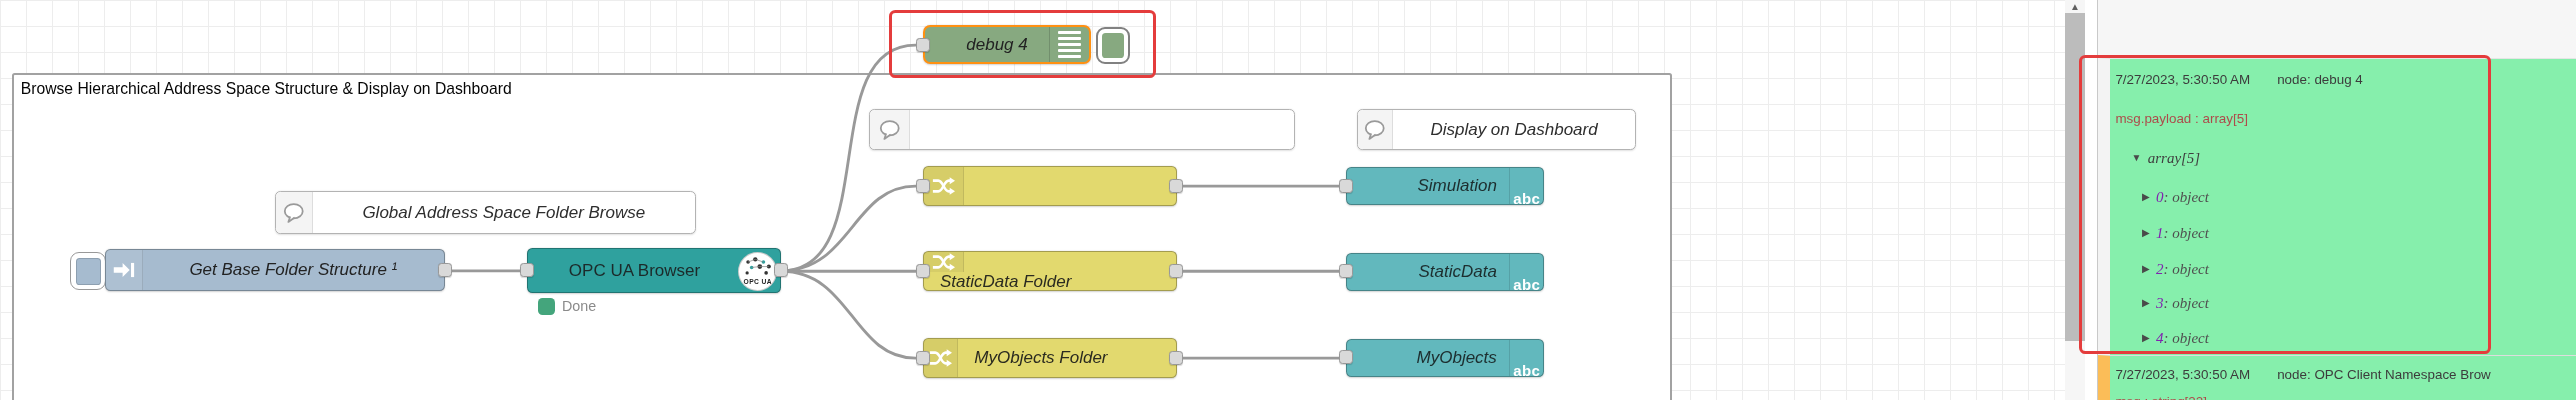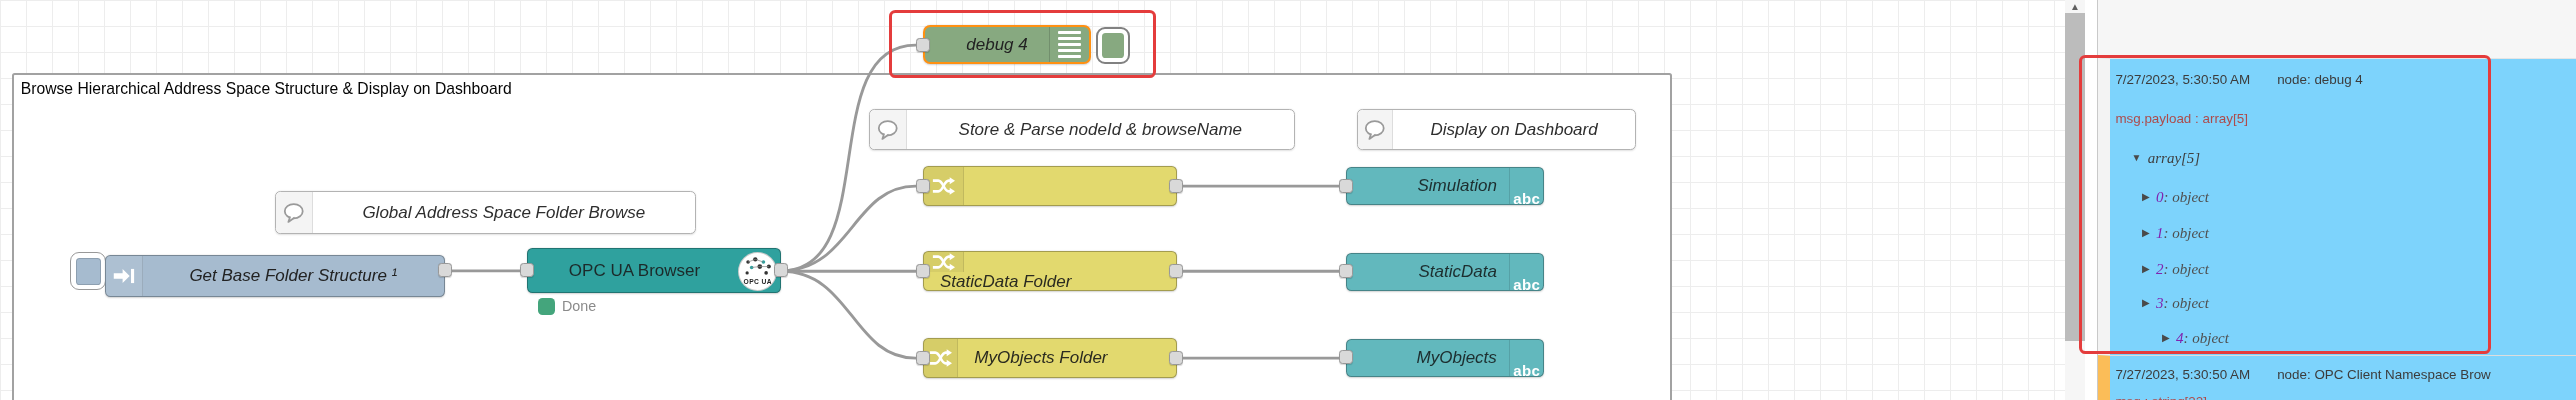--- a/index.html
+++ b/index.html
@@ -134,21 +134,21 @@
   .vscroll .thumb {
     position:absolute; left:0; top:12.5px; width:20px; height:328px; background:#bcbcbc;
   }
 
   
   .side-divider { position:absolute; left:2097px; top:0; width:0.9px; height:401px; background:#c9c9c9; z-index:5; }
   .sidebar {
     position:absolute; left:2098px; top:0; width:478px; height:401px; background:#fff; overflow:hidden;
   }
   .sidebar-top { position:absolute; left:0; top:0; width:478px; height:58px; background:#f6f6f6; }
-  .dbg-msg { position:absolute; left:0; width:478px; background:#7dd3fc; }
+  .dbg-msg { position:absolute; left:0; width:478px; background:#86efac; }
   .dbg-msg.m1 { top:58px; height:297px; border-top:0.9px solid #e5e5e5; border-left:12.5px solid #f3f3f3; }
   .dbg-msg.m2 { top:355px; height:46px; border-top:1.3px solid #ddd; border-left:12.5px solid #fbbd58; }
   .dbg-meta { position:absolute; left:5.4px; display:flex; gap:27px; font-size:13.4px; color:#3c3c3c; white-space:nowrap; }
   .dbg-prop { position:absolute; left:5.4px; font-size:13.4px; color:#ad4b4b; white-space:nowrap; }
   .mono-row {
     position:absolute; font-family:Liberation Serif, serif; font-size:15px;
     font-style:italic; color:#3f3f3f; white-space:nowrap;
   }
   .mono-row .caret { font-style:normal; font-size:10px; color:#4a4a4a; margin-right:6.3px; vertical-align:1.8px; }
   .mono-row .idx { color:#8023b0; }
@@ -186,37 +186,36 @@
       <span class="node-label">Global Address Space Folder Browse</span>
     </div>
 
     <div class="node comment" style="left:869px; top:109px; width:426px; height:41px;">
       <span class="icon-area">
         <svg width="21.5" height="20" viewBox="0 0 24 22">
           <ellipse cx="12" cy="9" rx="10" ry="8" fill="#fff" stroke="#9a9a9a" stroke-width="2"></ellipse>
           <path d="M8,15 L6,21 L13,16" fill="#fff" stroke="#9a9a9a" stroke-width="2" stroke-linejoin="round"></path>
         </svg>
       </span>
-      <span class="node-label">Store &amp; Parse nodeId &amp; browseName</span>
     </div>
 
     <div class="node comment" style="left:1357px; top:109px; width:279px; height:41px;">
       <span class="icon-area">
         <svg width="21.5" height="20" viewBox="0 0 24 22">
           <ellipse cx="12" cy="9" rx="10" ry="8" fill="#fff" stroke="#9a9a9a" stroke-width="2"></ellipse>
           <path d="M8,15 L6,21 L13,16" fill="#fff" stroke="#9a9a9a" stroke-width="2" stroke-linejoin="round"></path>
         </svg>
       </span>
       <span class="node-label">Display on Dashboard</span>
     </div>
 
     <div class="inject-button">
         <div class="inner"></div>
       </div>
-    <div class="node inject" style="left:105px; top:249px; width:340px; height:42px;margin-top:6px;">
+    <div class="node inject" style="left:105px; top:249px; width:340px; height:42px;">
       <span class="icon-area">
         <svg width="23" height="20" viewBox="0 0 26 22">
           <path d="M2,8 L12,8 L12,3 L20,11 L12,19 L12,14 L2,14 Z" fill="#fff"></path>
           <rect x="21.5" y="3" width="3.5" height="16" fill="#fff"></rect>
         </svg>
       </span>
       <span class="node-label">Get Base Folder Structure ¹</span>
     </div>
     <div class="port" style="left:438px; top:263px;"></div>
 
@@ -351,21 +350,21 @@
       </div>
       <div class="mono-row" style="left:32px; top:166px;">
         <span class="caret">▶</span><span class="idx">1</span><span class="val">: object</span>
       </div>
       <div class="mono-row" style="left:32px; top:202px;">
         <span class="caret">▶</span><span class="idx">2</span><span class="val">: object</span>
       </div>
       <div class="mono-row" style="left:32px; top:236px;">
         <span class="caret">▶</span><span class="idx">3</span><span class="val">: object</span>
       </div>
-      <div class="mono-row" style="left:32px; top:271px;margin-left:20px;">
+      <div class="mono-row" style="left:32px; top:271px;">
         <span class="caret">▶</span><span class="idx">4</span><span class="val">: object</span>
       </div>
     </div>
 
     <div class="dbg-msg m2">
       <div class="dbg-meta" style="top:10.8px;">
         <span>7/27/2023, 5:30:50 AM</span>
         <span>node: OPC Client Namespace Brow</span>
       </div>
       <div class="dbg-prop" style="top:38px;">msg : string[22]</div>

